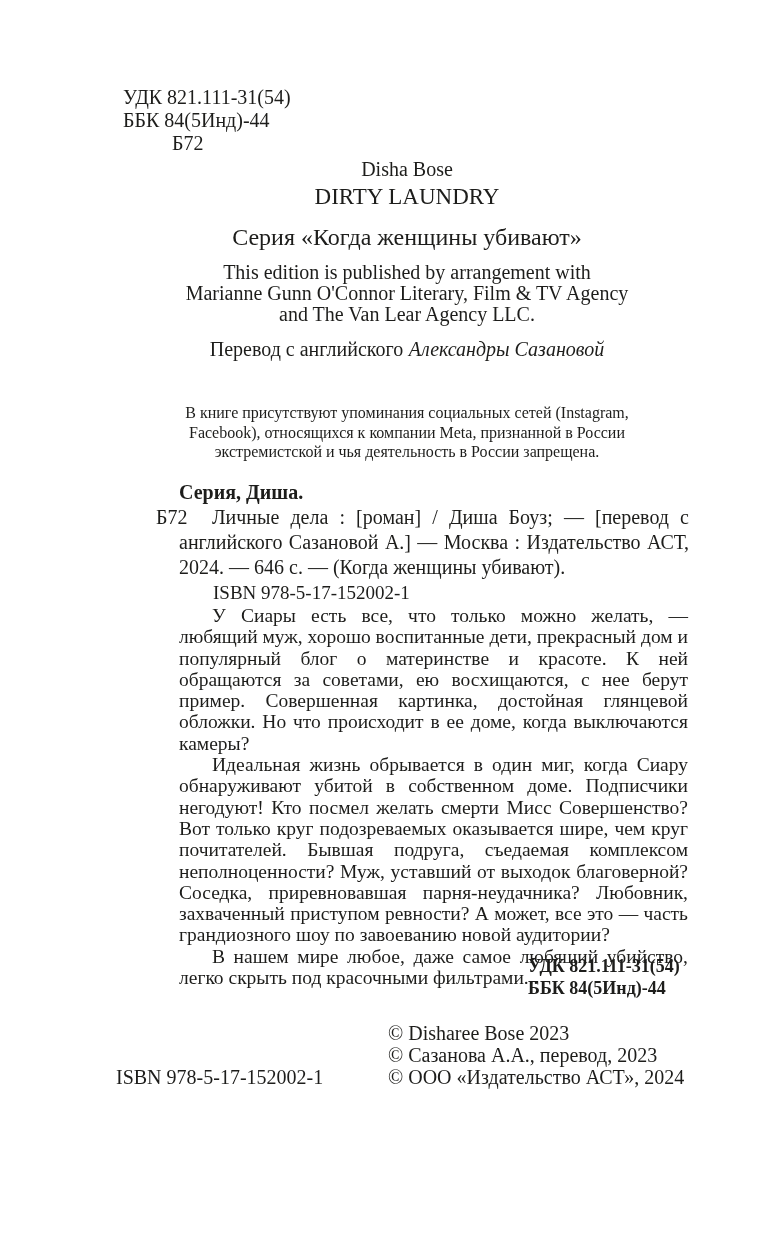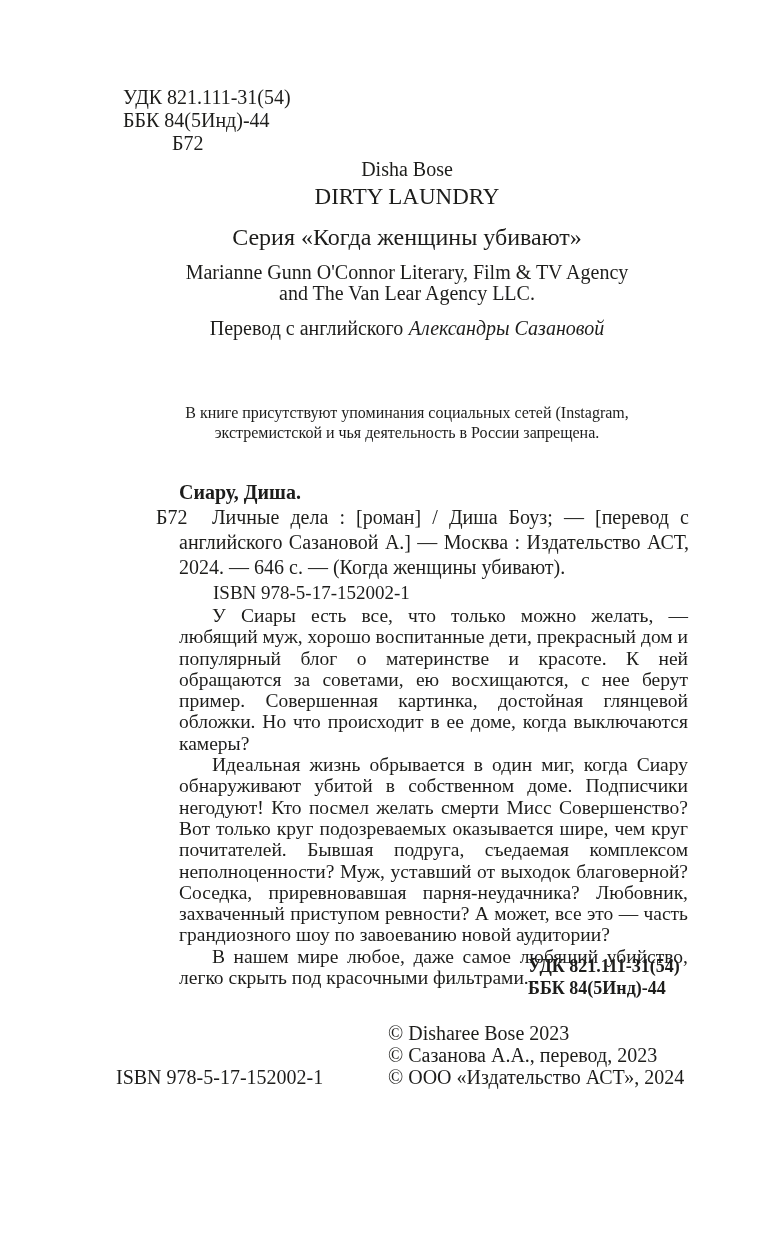--- a/index.html
+++ b/index.html
@@ -72,35 +72,37 @@
     <div>УДК 821.111-31(54)</div>
     <div>ББК 84(5Инд)-44</div>
     <div class="sign">Б72</div>
   </div>
 
   <div class="center-stack">
     <div class="author-line">Disha Bose</div>
     <div class="book-title">DIRTY LAUNDRY</div>
     <div class="series-line">Серия «Когда женщины убивают»</div>
     <div class="arrangement">
+      <div>This edition is published by arrangement with</div>
       <div>Marianne Gunn O'Connor Literary, Film &amp; TV Agency</div>
       <div>and The Van Lear Agency LLC.</div>
     </div>
     <div class="credit-line">
       <span>Перевод с английского</span><span class="credit-name">Александры Сазановой</span>
     </div>
   </div>
 
   <div class="disclaimer">
     <div>В книге присутствуют упоминания социальных сетей (Instagram,</div>
+    <div>Facebook), относящихся к компании Meta, признанной в России</div>
     <div>экстремистской и чья деятельность в России запрещена.</div>
   </div>
 
   <div class="catalog">
-    <div class="catalog-head">Сиару, Диша.</div>
+    <div class="catalog-head">Серия, Диша.</div>
     <div class="catalog-body">
       <span class="catalog-sign">Б72</span>
       <span>Личные дела : [роман] / Диша Боуз; — [перевод с английского Сазановой А.] — Москва : Издательство АСТ, 2024. — 646 с. — (Когда женщины убивают).</span>
     </div>
     <div class="catalog-isbn">ISBN 978-5-17-152002-1</div>
   </div>
 
   <div class="annotation">
     <p>У Сиары есть все, что только можно желать, — любящий муж, хорошо воспитанные дети, прекрасный дом и популярный блог о материнстве и красоте. К ней обращаются за советами, ею восхищаются, с нее берут пример. Совершенная картинка, достойная глянцевой обложки. Но что происходит в ее доме, когда выключаются камеры?</p>
     <p>Идеальная жизнь обрывается в один миг, когда Сиару обнаруживают убитой в собственном доме. Подписчики негодуют! Кто посмел желать смерти Мисс Совершенство? Вот только круг подозреваемых оказывается шире, чем круг почитателей. Бывшая подруга, съедаемая комплексом неполноценности? Муж, уставший от выходок благоверной? Соседка, приревновавшая парня-неудачника? Любовник, захваченный приступом ревности? А может, все это — часть грандиозного шоу по завоеванию новой аудитории?</p>

